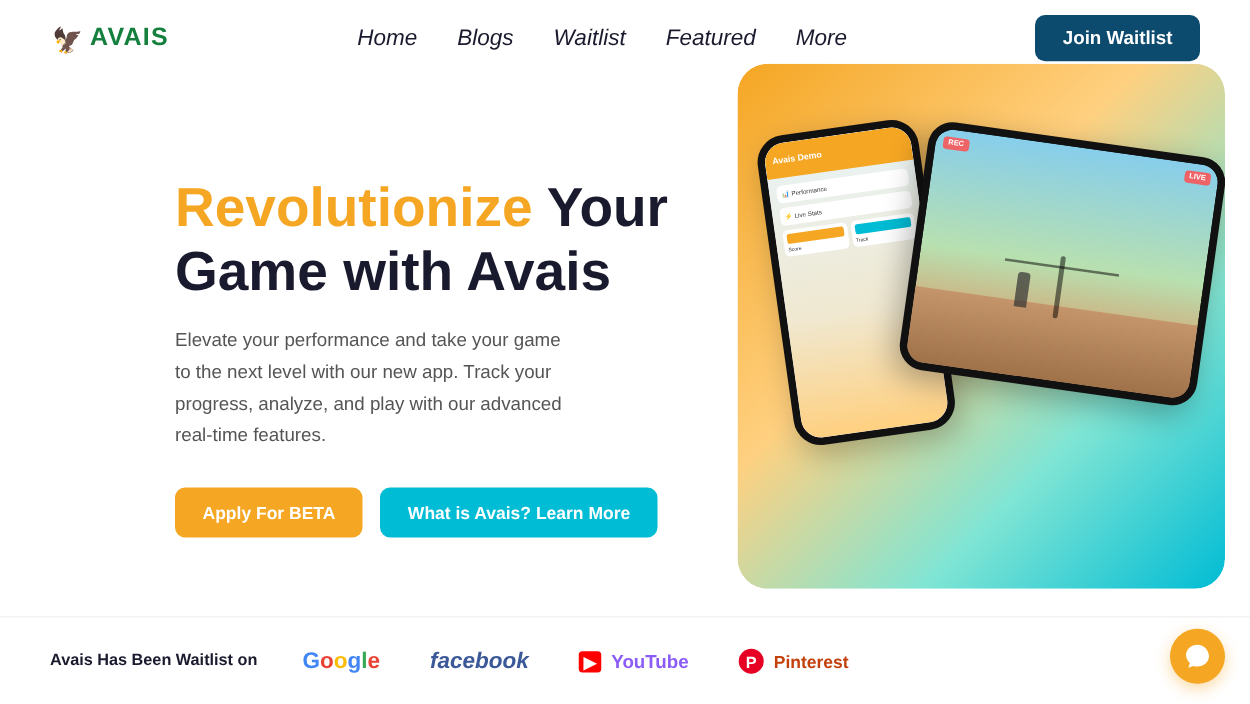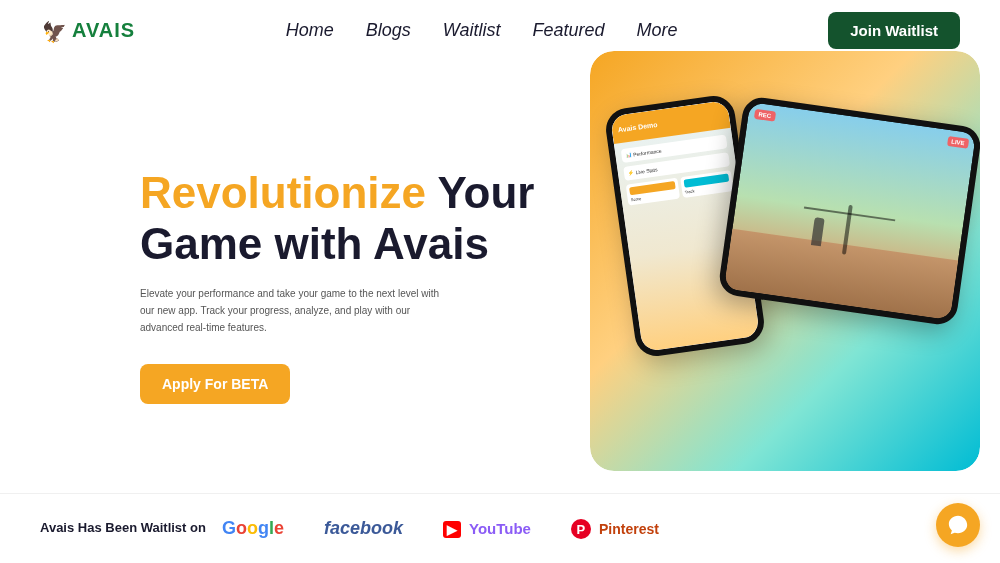--- a/index.html
+++ b/index.html
@@ -35,21 +35,21 @@
       list-style: none;
     }
     .nav-links li a {
       text-decoration: none;
       color: #1a1a2e;
       font-size: 18px;
       font-weight: 500;
       font-style: italic;
     }
     .btn-waitlist {
-      background: #14532d;
+      background: #0c4a6e;
       color: #fff;
       border: none;
       padding: 10px 22px;
       border-radius: 8px;
       font-size: 15px;
       font-weight: 600;
       cursor: pointer;
     }
 
     
@@ -68,21 +68,21 @@
       font-size: 44px;
       font-weight: 800;
       line-height: 1.15;
       color: #1a1a2e;
       margin-bottom: 16px;
     }
     .hero-title .highlight {
       color: #F5A623;
     }
     .hero-subtitle {
-      font-size: 10px;
+      font-size: 15px;
       color: #555;
       line-height: 1.7;
       max-width: 310px;
       margin-bottom: 28px;
     }
     .hero-buttons {
       display: flex;
       gap: 14px;
     }
     .btn-beta {
@@ -267,21 +267,21 @@
       font-size: 13px;
       font-weight: 700;
       color: #1a1a2e;
       min-width: 120px;
       line-height: 1.4;
     }
     .brand-logos {
       display: flex;
       align-items: center;
       gap: 40px;
-      margin-left: 16px;
+      margin-left: 36px;
     }
     .brand-logo {
       font-size: 18px;
       font-weight: 700;
       color: #999;
     }
     .brand-google { color: #4285F4; }
     .brand-facebook { color: #3b5998; font-style: italic; }
     .brand-youtube { color: #FF0000; }
     .brand-pinterest { color: #E60023; }
@@ -340,20 +340,21 @@
 </nav>
 
 <section class="hero">
   <div class="hero-content">
     <h1 class="hero-title">
       <span class="highlight">Revolutionize</span><span> Your Game with Avais</span>
     </h1>
     <p class="hero-subtitle">Elevate your performance and take your game to the next level with our new app. Track your progress, analyze, and play with our advanced real-time features.</p>
     <div class="hero-buttons">
       <button class="btn-beta">Apply For BETA</button>
+      <button class="btn-learn">What is Avais? Learn More</button>
     </div>
   </div>
 
   <div class="hero-image">
     <div class="hero-bg-gradient"></div>
     <div class="phone-container">
 
       <div class="phone1">
         <div class="phone1-inner">
           <div class="phone1-header">Avais Demo</div>

